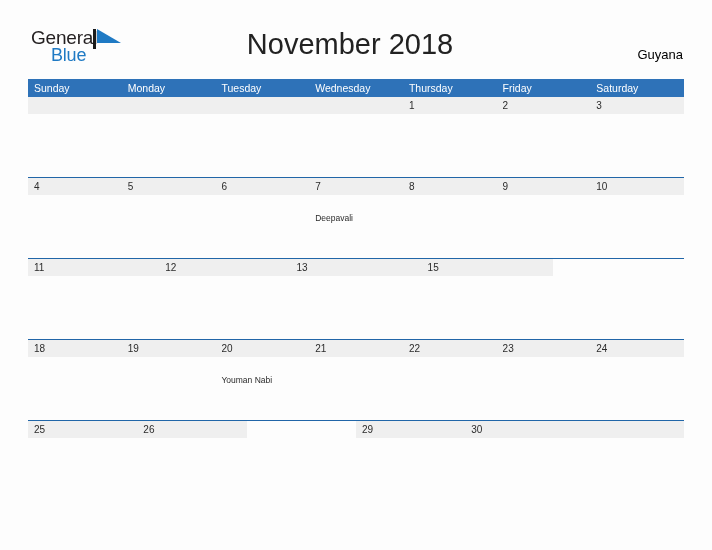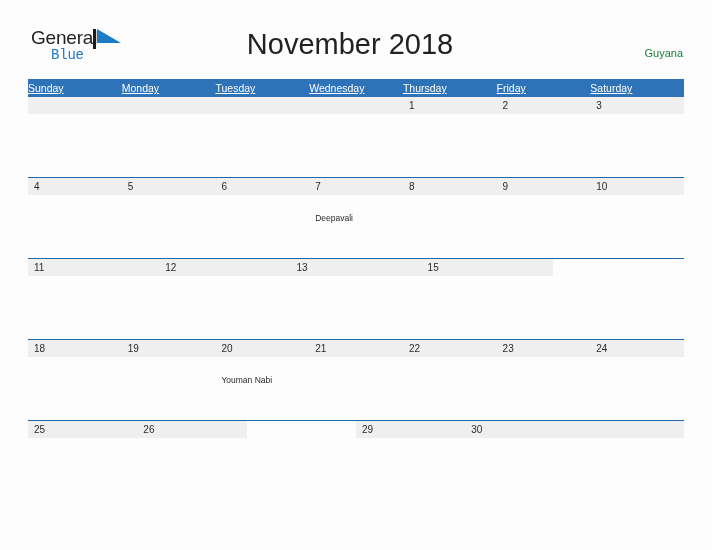--- a/index.html
+++ b/index.html
@@ -45,24 +45,24 @@
     letter-spacing: -0.2px;
     color: #231f20;
     font-family: "Liberation Sans", sans-serif;
     line-height: 21px;
     white-space: nowrap;
   }
   .logo-blue {
     position: absolute;
     left: 20px;
     top: 18px;
-    font-size: 14px;
+    font-size: 18px;
     letter-spacing: -0.2px;
     color: #1f7ac4;
-    font-family: Liberation Mono, monospace;
+    font-family: Liberation Sans, sans-serif;
     line-height: 21px;
     white-space: nowrap;
   }
   .logo-flag {
     position: absolute;
     left: 62px;
     top: 2px;
     width: 30px;
     height: 20px;
   }
@@ -77,22 +77,22 @@
     font-size: 29px;
     color: #222222;
     font-family: "Liberation Sans", sans-serif;
     letter-spacing: 0px;
   }
 
   .cal-region {
     position: absolute;
     right: 29px;
     top: 47px;
-    font-size: 11px;
-    color: #15803d;
+    font-size: 13px;
+    color: #000000;
     font-family: "Liberation Sans", sans-serif;
     white-space: nowrap;
   }
 
   
   .calendar {
     position: absolute;
     left: 28px;
     top: 79px;
     width: 656px;
@@ -101,25 +101,24 @@
   .weekday-row {
     display: flex;
     background: #2e72b8;
     height: 18px;
   }
   .weekday {
     flex: 1 1 0;
     color: #ffffff;
     font-size: 10.5px;
     line-height: 18px;
-    padding-left: 0;
+    padding-left: 6px;
     box-sizing: border-box;
     font-family: "Liberation Sans", sans-serif;
     white-space: nowrap;
-    text-decoration: underline;
   }
 
   .week-row {
     border-top: 1.5px solid #2166a8;
   }
   .week-row:first-of-type {
     border-top: none;
   }
 
   .week-inner {

